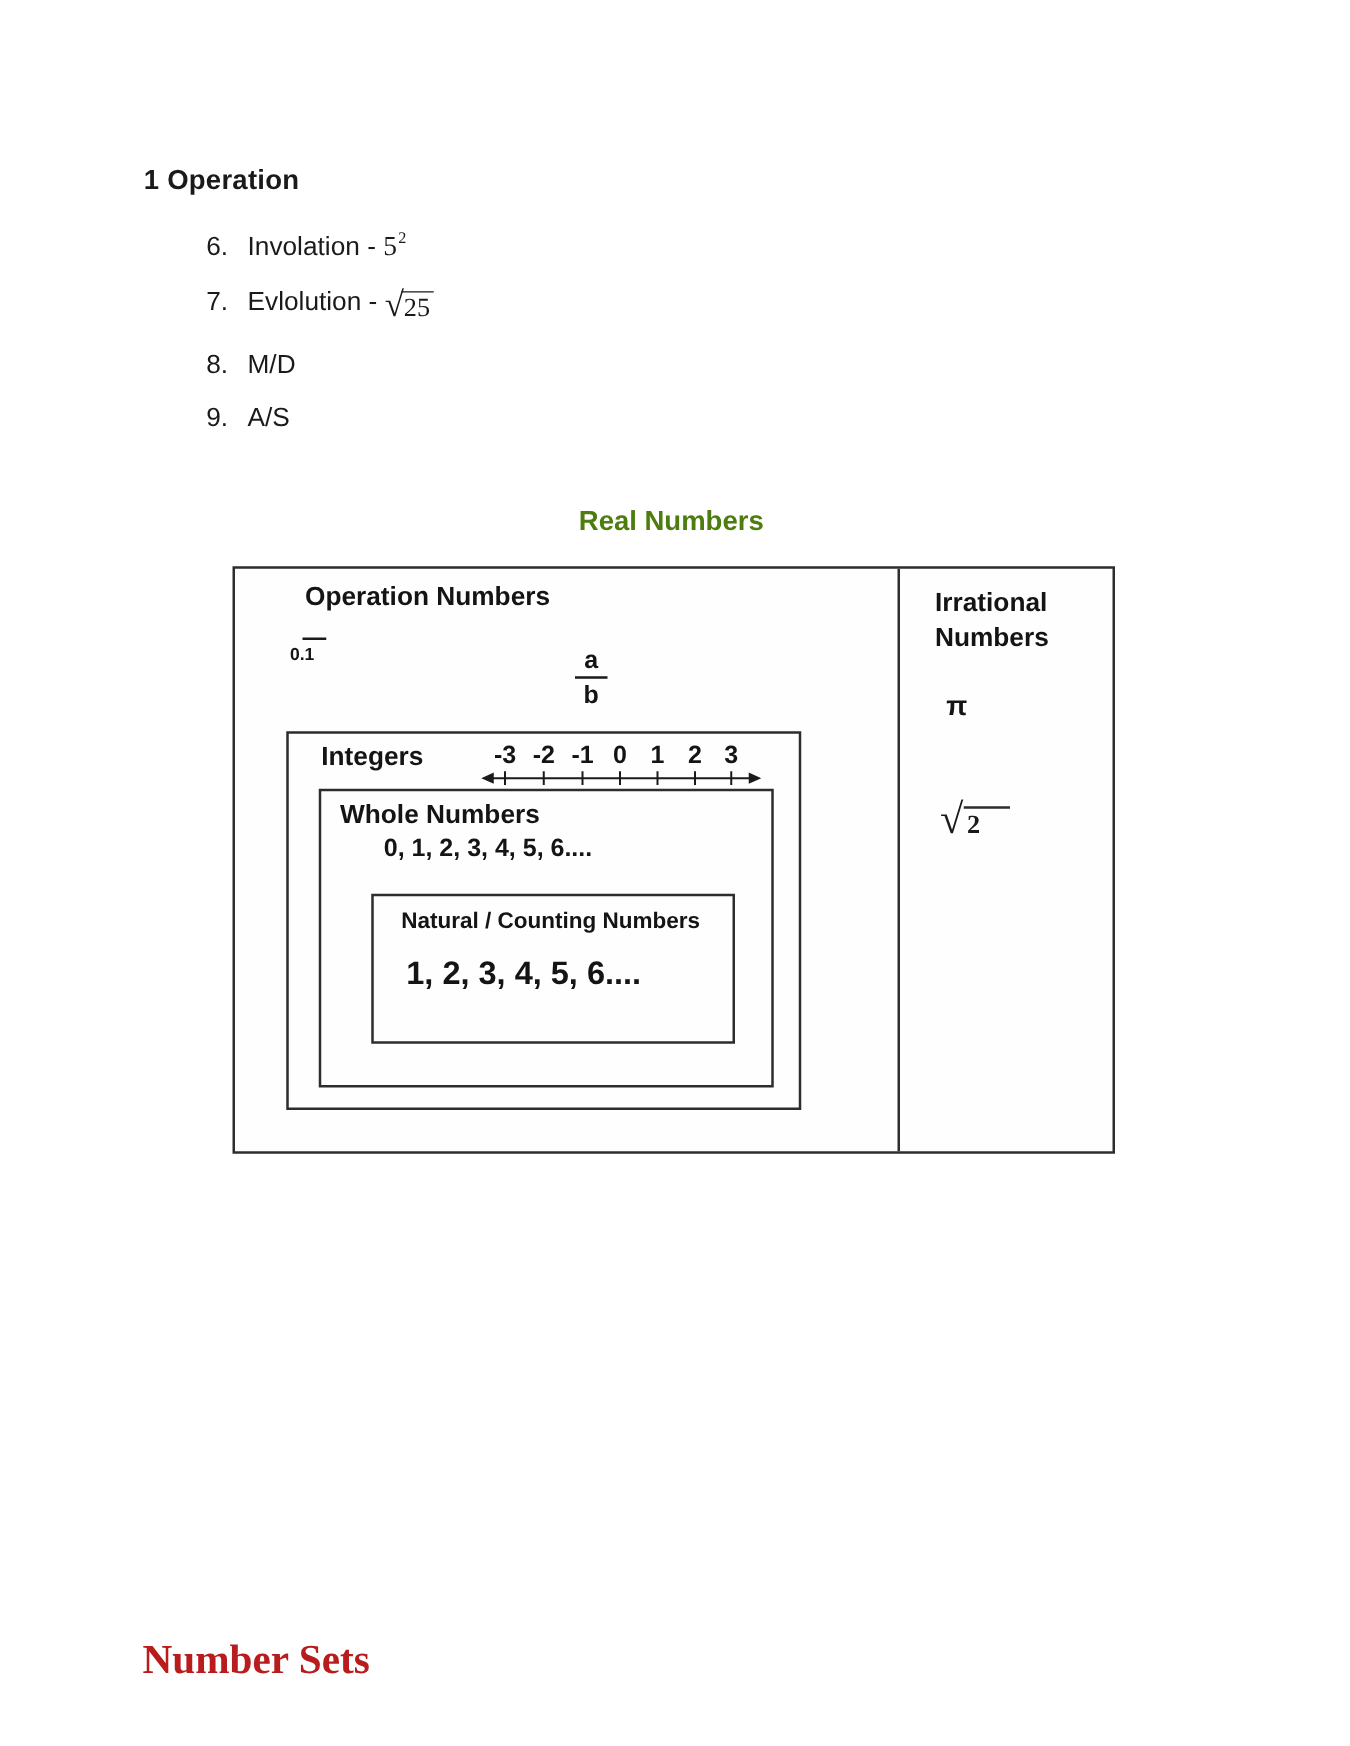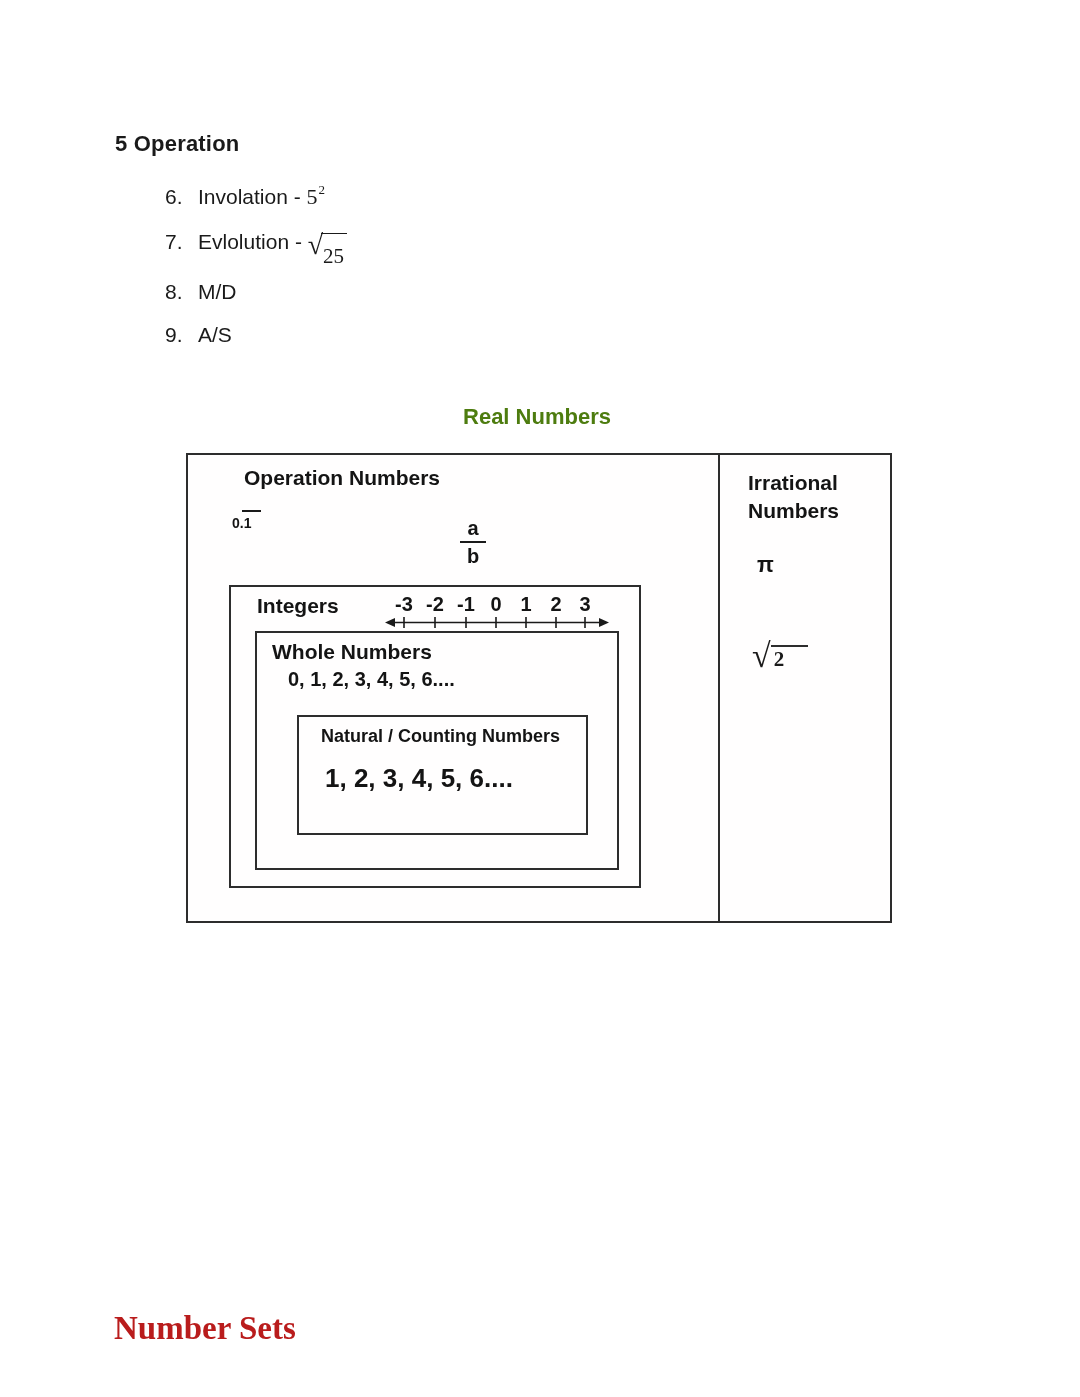--- a/index.html
+++ b/index.html
@@ -29,21 +29,21 @@
   .li-9 { top:322px; }
 
   .math-pow { font-family:"Liberation Serif", serif; font-size:22px; }
   .math-pow sup { font-size:13px; position:relative; top:-2px; left:1px; }
 
   .sqrt { display:inline-flex; align-items:flex-start; line-height:1; }
   .sqrt .rad { font-family:"Liberation Serif", serif; }
   .sqrt .rcd { border-top:1.8px solid #1a1a1a; font-family:"Liberation Serif", serif; }
   .sqrt-sm { vertical-align:-5px; }
   .sqrt-sm .rad { font-size:28px; margin-right:-2px; }
-  .sqrt-sm .rcd { font-size:21px; margin-top:2px; padding:12px 3px 0 2px; }
+  .sqrt-sm .rcd { font-size:21px; margin-top:2px; padding:2px 3px 0 2px; }
 
   
   .diagram-title {
     position:absolute; left:186px; top:404px; width:702px;
     text-align:center; font-size:22px; font-weight:700; color:#4d7c0f;
   }
   .diagram {
     position:absolute; left:186px; top:453px;
     width:702px; height:466px;
     border:2px solid #2d2d2d; background:#fffefe;
@@ -70,21 +70,21 @@
               font-size:20px; font-weight:700; line-height:1.1; color:#141414; }
   .fr-num { display:block; border-bottom:2px solid #1a1a1a; padding:0 5px 2px; }
   .fr-den { display:block; padding-top:2px; }
 
   .integers-label { left:69px; top:139px; font-size:21px; }
   .tick { position:absolute; top:138px; transform:translateX(-50%);
           font-size:20px; font-weight:700; color:#141414; }
   .numline { position:absolute; left:197px; top:161px; }
 
   .whole-label   { left:84px;  top:185px; font-size:21px; }
-  .whole-values  { left:100px; top:213px; font-size:20px; }
+  .whole-values  { left:119px; top:213px; font-size:20px; }
   .natural-label { left:121px; top:271px; font-size:18px;margin-left:12px; }
   .natural-values{ left:137px; top:308px; font-size:26px; }
 
   .irr-label { left:560px; top:14px; font-size:21px; line-height:28px; }
   .pi { left:569px; top:97px; font-size:22px; }
 
   .sqrt2 { position:absolute; left:564px; top:184px; }
   .sqrt2 .rad { font-size:34px; font-weight:400; }
   .sqrt2 .rcd { font-size:21px; font-weight:700; margin-top:6px;
                 padding:2px 24px 0 3px; border-top:2px solid #2d2d2d; }
@@ -94,21 +94,21 @@
     position:absolute; left:114px; top:1310px; margin:0;
     font-family:"Liberation Serif", serif;
     font-size:33px; font-weight:700; color:#b91c1c;
   }
 </style>
 </head>
 <body>
 
 <div class="page">
 
-  <h1 class="heading">5 Operation</h1>
+  <h1 class="heading">1 Operation</h1>
 
   <div class="li li-6">
     <span class="num">6.</span><span>Involation - </span><span class="math-pow"><span>5</span><sup>2</sup></span>
   </div>
 
   <div class="li li-7">
     <span class="num">7.</span><span>Evlolution - </span><span class="sqrt sqrt-sm">
         <span class="rad">√</span>
         <span class="rcd">25</span>
       </span>

